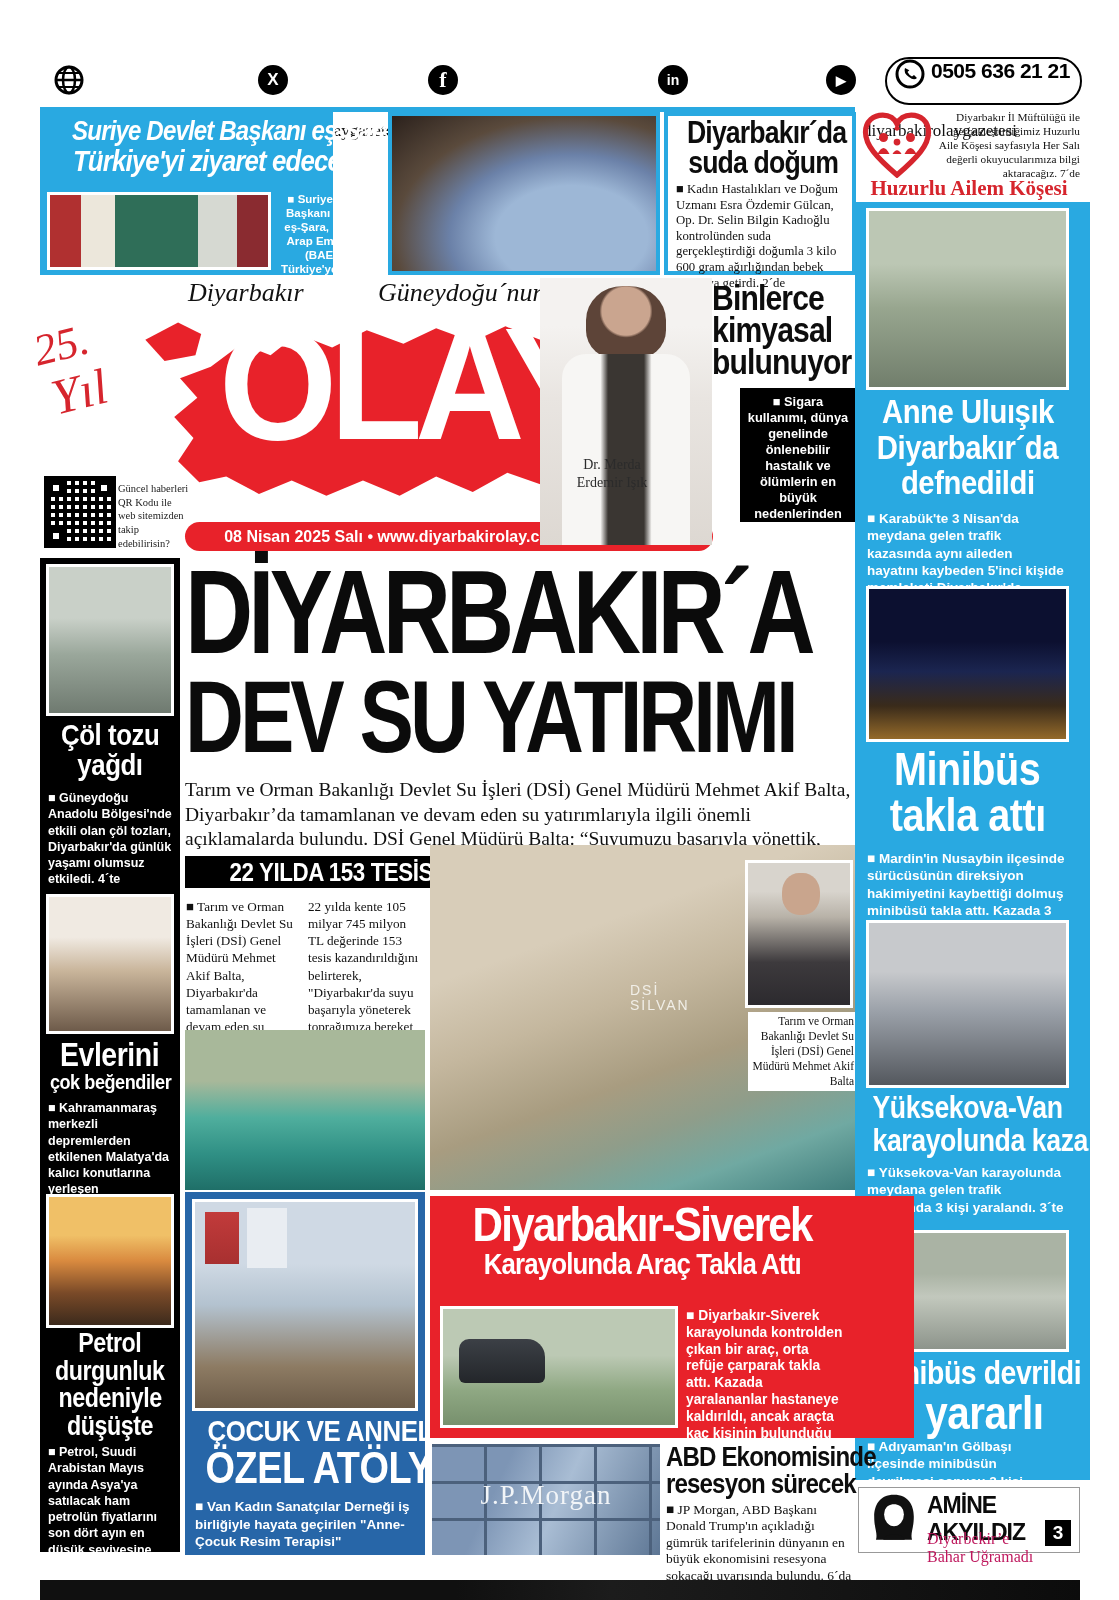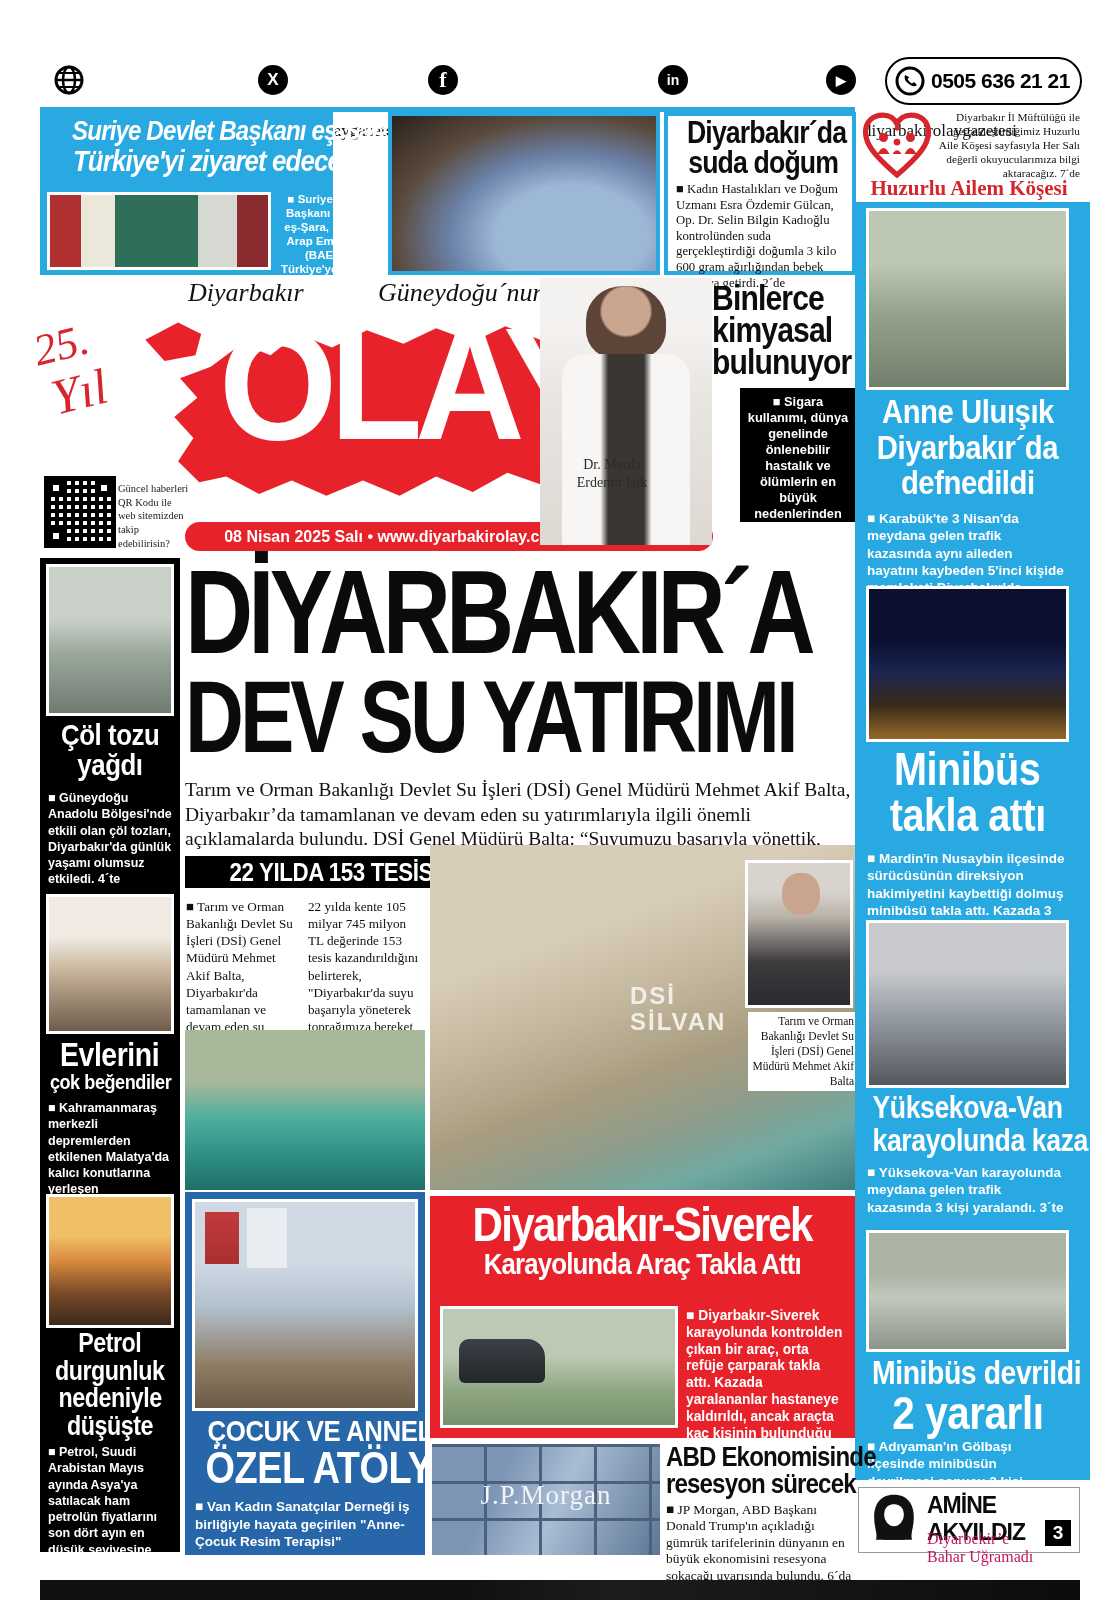--- a/index.html
+++ b/index.html
@@ -40,21 +40,21 @@
       </svg>
     <span class="slabel" style="left:52px;">www.diyarbakirolay.com.tr</span>
     <div class="sicon" style="left:218px;top:10px;">X</div>
     <span class="slabel" style="left:255px;">dybolaygazetesi</span>
     <div class="sicon serif" style="left:388px;top:10px;font-size:22px;">f</div>
     <span class="slabel" style="left:425px;">diyarbakirolaygazetesi</span>
     <div class="sicon" style="left:618px;top:10px;font-size:14px;">in</div>
     <span class="slabel" style="left:655px;">dybolaygazetesi</span>
     <div class="sicon" style="left:786px;top:10px;font-size:13px;">▶</div>
     <span class="slabel" style="left:823px;">diyarbakirolaygazetesi</span>
-    <div class="abs" style="left:845px;top:2px;width:193px;height:44px;border:2.5px solid #000;border-radius:24px;display:flex;align-items:center;">
+    <div class="abs" style="left:845px;top:2px;width:193px;height:44px;border:2.5px solid #000;border-radius:24px;display:flex;">
       <svg style="margin-left:8px;" width="30" height="30" viewBox="0 0 30 30">
           <circle cx="15" cy="15" r="13" fill="none" stroke="#000" stroke-width="3"></circle>
           <path d="M10 9 q-2 5 4 9 q5 4 8 1 l-3-3 -2 1.5 q-3-1.5 -4.5-4.5 l1.8-1.8 z" fill="#000"></path>
         </svg>
       <span style="font-weight:bold;font-size:21px;margin-left:6px;letter-spacing:-.5px;">0505 636 21 21</span>
     </div>
   </div>
   <div class="abs cyan" style="left:40px;top:107px;width:815px;height:5px;"></div>
 
   <div class="abs cyan" style="left:40px;top:112px;width:293px;height:163px;">
@@ -161,21 +161,21 @@
   </div>
   <div class="abs serif" style="left:185px;top:778px;width:668px;font-size:19.5px;line-height:1.26;color:#111;">Tarım ve Orman Bakanlığı Devlet Su İşleri (DSİ) Genel Müdürü Mehmet Akif Balta, Diyarbakır’da tamamlanan ve devam eden su yatırımlarıyla ilgili önemli açıklamalarda bulundu. DSİ Genel Müdürü Balta: “Suyumuzu başarıyla yönettik, toprağımıza bereket kattık”dedi.</div>
 
   <div class="abs" style="left:185px;top:856px;width:240px;height:32px;background:#000;display:flex;align-items:center;justify-content:center;padding-left:26px;">
     <span class="condc" style="color:#fff;font-weight:bold;font-size:26px;letter-spacing:-.5px;">22 YILDA 153 TESİS</span>
   </div>
   <div class="abs serif bullet-body" style="left:186px;top:898px;width:112px;font-size:13.2px;line-height:1.3;color:#111;">■ Tarım ve Orman Bakanlığı Devlet Su İşleri (DSİ) Genel Müdürü Mehmet Akif Balta, Diyarbakır'da tamamlanan ve devam eden su yatırımlarıyla ilgili önemli açıklamalarda bulundu. Balta, son</div>
   <div class="abs serif bullet-body" style="left:308px;top:898px;width:116px;font-size:13.2px;line-height:1.3;color:#111;">22 yılda kente 105 milyar 745 milyon TL değerinde 153 tesis kazandırıldığını belirterek, "Diyarbakır'da suyu başarıyla yöneterek toprağımıza bereket, enerjimize güç, üretimimize değer kattık" dedi. 4´te</div>
 
   <div class="ph" style="left:430px;top:845px;width:425px;height:345px;background:linear-gradient(160deg,#d8cdb9 0 28%,#c4b79e 45%,#a89c80 62%,#8f9d8a 74%,#70a9a2 86%,#3f7d7c 100%);">
-    <div class="abs" style="left:200px;top:138px;color:#f4f2ec;font-weight:bold;font-size:24px;line-height:1.1;letter-spacing:2px;opacity:.95;">
+    <div class="abs" style="left:200px;top:138px;color:#f4f2ec;font-weight:normal;font-size:14px;line-height:1.1;letter-spacing:2px;opacity:.95;">
       <span>DSİ</span><br><span>SİLVAN</span>
     </div>
   </div>
   <div class="ph" style="left:185px;top:1030px;width:240px;height:160px;background:linear-gradient(180deg,#a8b89a 0 32%,#4fae9d 55%,#2f8f84 78%,#1f6f68 100%);"></div>
   <div class="ph wframe" style="left:745px;top:860px;width:108px;height:148px;background:linear-gradient(180deg,#d8d4cd 0 20%,#b8b2a8 38%,#3d3a3d 70%,#2c2a2e 100%);">
     <div class="abs" style="left:34px;top:10px;width:38px;height:42px;border-radius:45%;background:#c9a58d;"></div>
   </div>
   <div class="abs serif" style="left:748px;top:1012px;width:104px;background:#fff;font-size:11.5px;line-height:1.3;color:#111;text-align:right;padding:2px;">Tarım ve Orman Bakanlığı Devlet Su İşleri (DSİ) Genel Müdürü Mehmet Akif Balta</div>
 
   <div class="abs cyan" style="left:855px;top:202px;width:225px;height:1278px;padding-left:10px;">
@@ -228,21 +228,21 @@
       <div class="abs" style="left:10px;top:10px;width:34px;height:52px;background:linear-gradient(180deg,#c23b3b,#a83030);"></div>
       <div class="abs" style="left:52px;top:6px;width:40px;height:60px;background:#e9edf2;"></div>
     </div>
     <div class="abs blk-h" style="left:0;top:224px;width:240px;line-height:1;">
       <span class="condc" style="font-size:30px;">ÇOCUK VE ANNELERE</span><br>
       <span class="condc" style="font-size:44px;">ÖZEL ATÖLYE</span>
     </div>
     <div class="abs" style="left:10px;top:306px;width:220px;color:#fff;font-weight:bold;font-size:13.5px;line-height:1.3;">■ Van Kadın Sanatçılar Derneği iş birliğiyle hayata geçirilen "Anne-Çocuk Resim Terapisi" atölyesinin ilki Bedesten Çarşısında gerçekleştirildi. 6´te</div>
   </div>
 
-  <div class="abs red" style="left:430px;top:1196px;width:425px;height:242px;">
+  <div class="abs red" style="left:430px;top:1196px;width:466px;height:242px;padding-left:18px;">
     <div class="abs" style="left:0;top:4px;width:425px;color:#fff;font-weight:900;text-align:center;line-height:1;">
       <span class="condc" style="font-size:49px;letter-spacing:-2px;">Diyarbakır-Siverek</span><br>
       <span class="condc" style="font-size:30px;letter-spacing:-1px;">Karayolunda Araç Takla Attı</span>
     </div>
     <div class="ph wframe" style="left:10px;top:110px;width:238px;height:122px;background:linear-gradient(180deg,#bcc9b4 0 40%,#8fa883 70%,#77906d 100%);">
       <div class="abs" style="left:16px;top:30px;width:86px;height:44px;border-radius:10px 18px 6px 6px;background:linear-gradient(180deg,#3c4046,#23262a);"></div>
     </div>
     <div class="abs bullet-body" style="left:256px;top:112px;width:158px;color:#fff;font-weight:bold;font-size:13.8px;">■ Diyarbakır-Siverek karayolunda kontrolden çıkan bir araç, orta refüje çarparak takla attı. Kazada yaralananlar hastaneye kaldırıldı, ancak araçta kaç kişinin bulunduğu henüz belirlenmedi. 3´te</div>
   </div>
 

